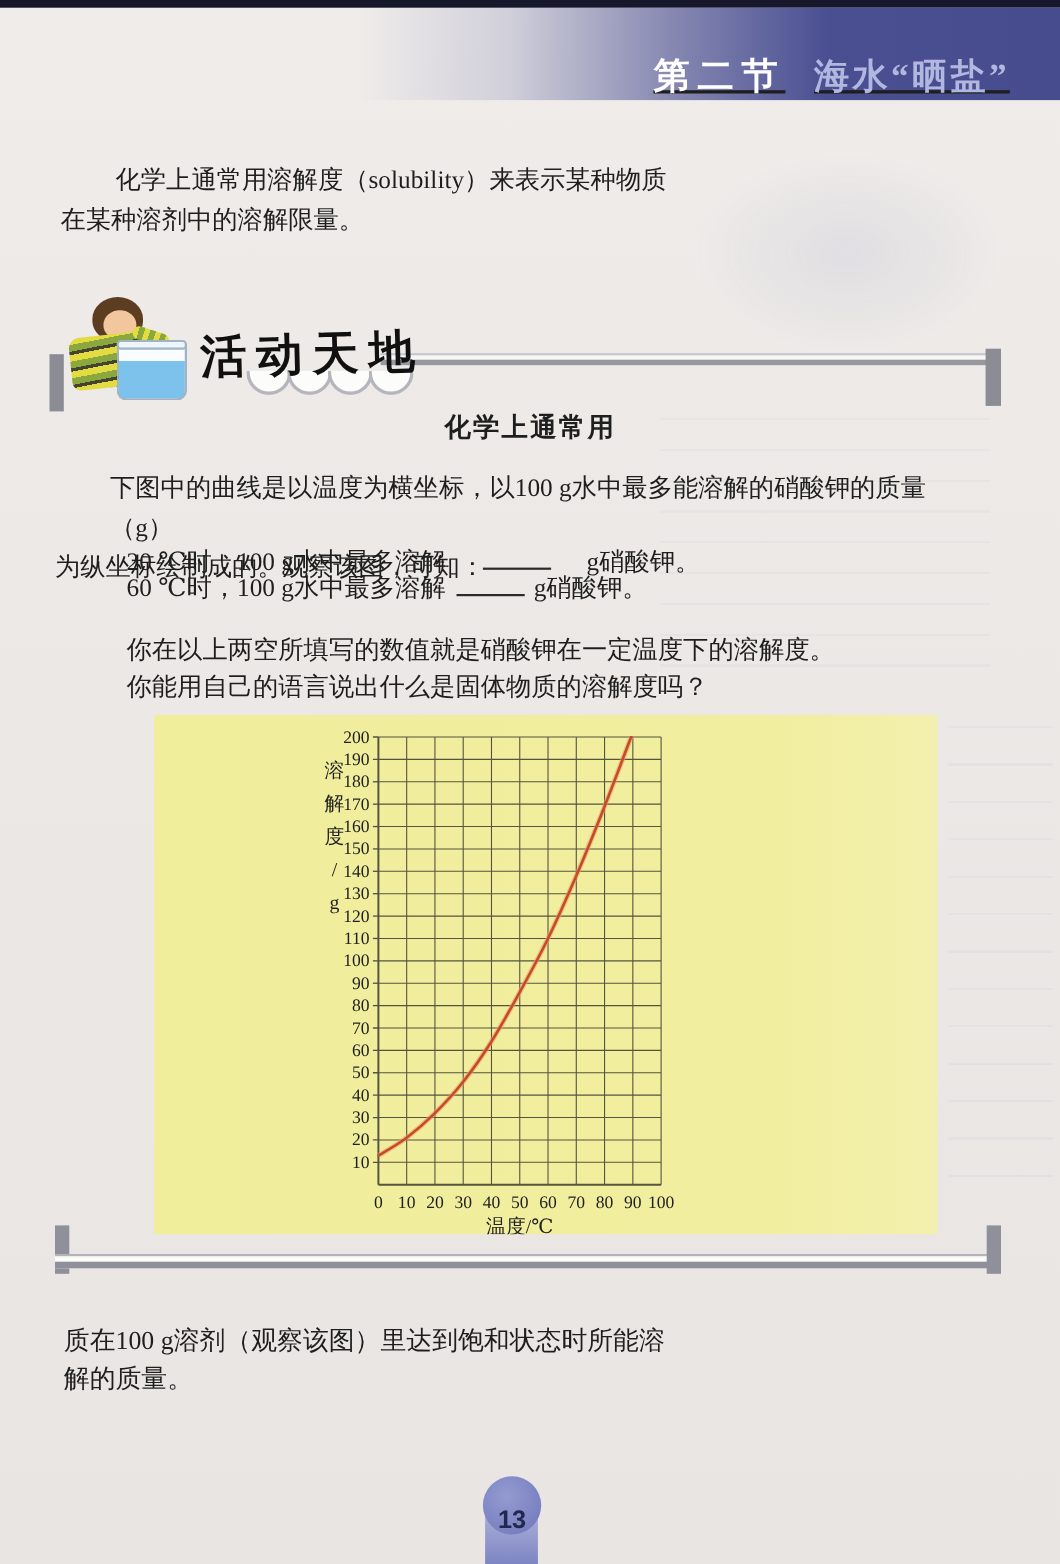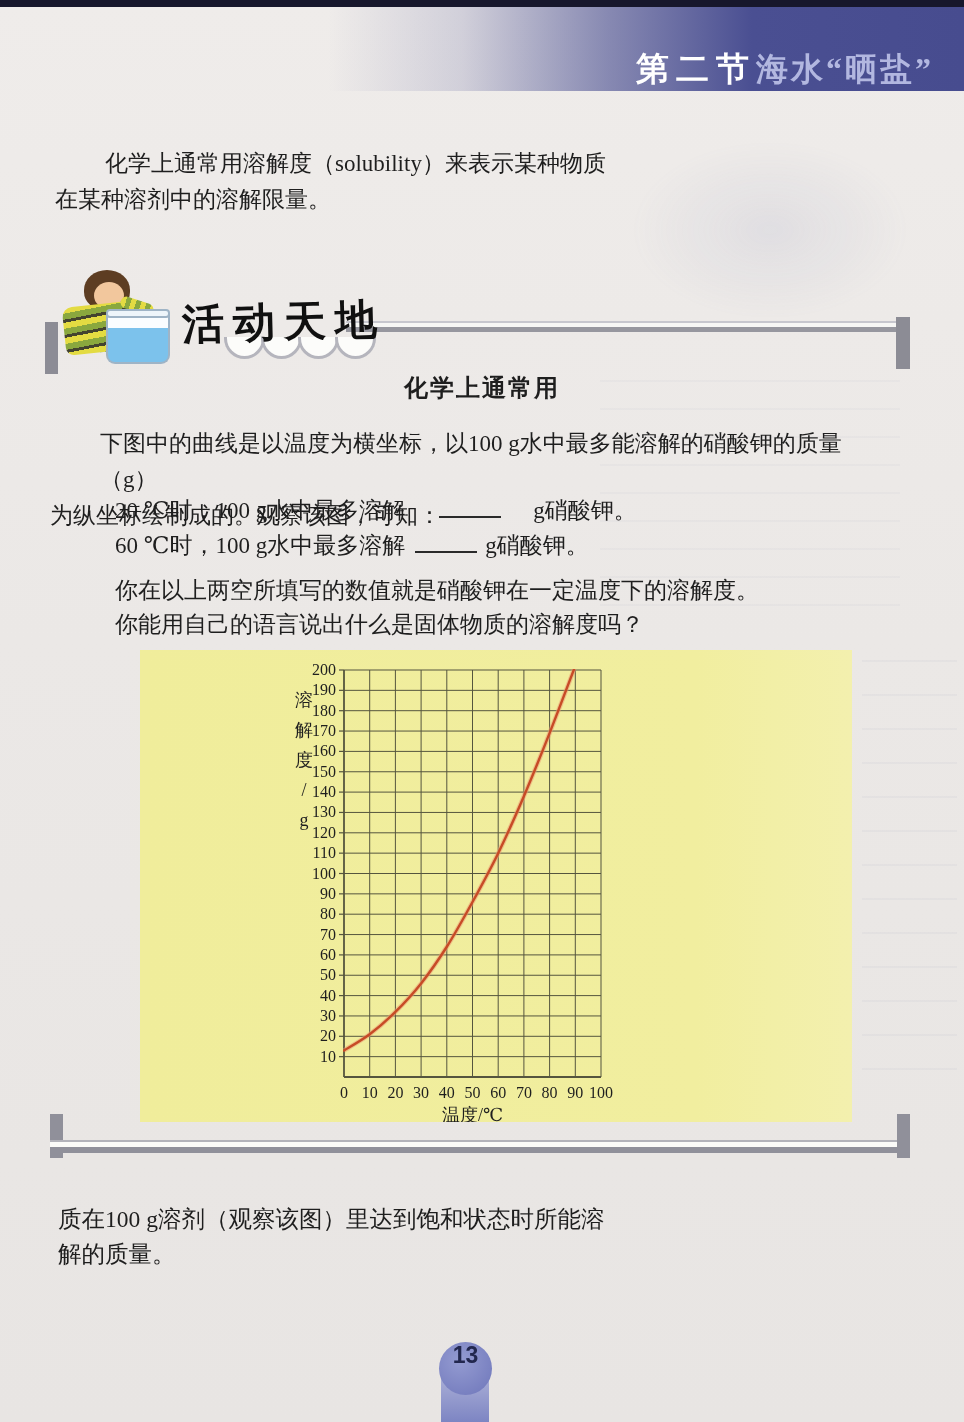--- a/index.html
+++ b/index.html
@@ -4,21 +4,21 @@
 <style>
   html,body{margin:0;padding:0;}
   .page{position:relative;width:964px;height:1422px;overflow:hidden;
     background:linear-gradient(180deg,#efecea 0%,#ebe8e6 45%,#e8e5e3 100%);
     font-family:"Liberation Serif","DejaVu Serif",serif;color:#1e1e1e;}
   .abs{position:absolute;}
   
   .top-strip{left:0;top:0;width:964px;height:7px;background:#17172c;}
   .header-band{left:0;top:7px;width:964px;height:84px;
     background:linear-gradient(90deg,rgba(72,77,144,0) 34%,rgba(72,77,144,.18) 48%,rgba(72,77,144,.62) 63%,#4a4f92 78%,#474c8f 100%);}
-  .header-text{right:30px;top:40px;display:flex;align-items:baseline;}
+  .header-text{right:46px;top:40px;display:flex;align-items:baseline;gap:26px;text-decoration:underline;}
   .header-section{font-size:33px;font-weight:bold;color:#ffffff;letter-spacing:7px;}
   .header-title{font-size:32px;font-weight:bold;color:#b2b7e0;letter-spacing:3px;}
   
   .t{font-size:23px;line-height:36px;}
   .intro{left:55px;top:146px;width:620px;}
   .ind{padding-left:50px;}
   b{font-weight:normal;}
   
   .act-bar-left{left:45px;top:322px;width:13px;height:52px;background:#8c8c95;}
   .act-bar-right{left:896px;top:317px;width:14px;height:52px;background:#8c8c95;}
@@ -33,39 +33,39 @@
     background:repeating-linear-gradient(90deg,#e3db42 0 5px,#8aa83e 5px 10px);transform:rotate(18deg);}
   .beaker{left:106px;top:312px;width:60px;height:50px;border:2px solid #9fb4c6;border-top:none;border-radius:3px 3px 9px 9px;
     background:linear-gradient(180deg,#fafdff 0 32%,#7cc2ec 32% 100%);}
   .beaker:before{content:"";position:absolute;left:-2px;top:-3px;width:60px;height:5px;background:#eef5fa;border:2px solid #9fb4c6;border-radius:4px;}
   .act-title{left:182px;top:294px;font-size:42px;font-weight:900;color:#101010;letter-spacing:9px;transform:rotate(-1.5deg);z-index:3;}
   .scallop{top:337px;width:35px;height:19px;background:#fcfcfa;border:3px solid #b5b5bd;border-top:none;border-radius:0 0 22px 22px;z-index:2;}
   .subtitle{left:0;top:372px;width:964px;text-align:center;font-size:24px;font-weight:bold;letter-spacing:2px;}
   .para1{left:50px;top:426px;width:800px;}
   .qline{display:flex;align-items:baseline;}
   .q1{left:115px;top:492px;gap:24px;}
-  .q2{left:115px;top:527px;}
+  .q2{left:115px;top:516px;}
   .blank{display:inline-block;width:62px;height:1.05em;border-bottom:2px solid #2a2a2a;margin:0 8px 0 10px;}
   .para2a{left:115px;top:573px;}
   .para2b{left:115px;top:607px;}
   
   .chart-box{left:140px;top:650px;width:712px;height:472px;
     background:linear-gradient(90deg,#f0ed9b 0%,#f1ee9f 78%,#f3f0ae 100%);}
   .chart-box svg{font-family:"Liberation Serif","DejaVu Serif",serif;}
   
   .close-post-l{left:50px;top:1114px;width:13px;height:44px;background:#90909a;}
   .close-post-r{left:897px;top:1114px;width:13px;height:44px;background:#90909a;}
   .close-line{left:50px;top:1140px;width:860px;height:5px;background:#fbfbf8;
     border-top:2px solid #b3b3ba;border-bottom:6px solid #90909a;}
   
   .conclusion{left:58px;top:1202px;width:590px;font-size:23.5px;line-height:35px;}
   
   .ribbon{left:441px;top:1368px;width:48px;height:54px;background:linear-gradient(180deg,#b2b6da 0%,#7d85c3 100%);}
   .page-circle{left:439px;top:1342px;width:53px;height:53px;border-radius:50%;
-    background:radial-gradient(circle at 40% 35%,#949bd1,#6e76ba);display:flex;align-items:flex-start;justify-content:center;
+    background:radial-gradient(circle at 40% 35%,#949bd1,#6e76ba);display:flex;align-items:flex-end;justify-content:center;
     font-family:"Liberation Sans","DejaVu Sans",sans-serif;font-size:23px;font-weight:bold;color:#22274e;}
   
   .ghost{pointer-events:none;}
   .g1{left:630px;top:140px;width:280px;height:180px;background:radial-gradient(rgba(110,120,170,.10),rgba(110,120,170,0) 70%);filter:blur(2px);}
   .g2{left:600px;top:380px;width:300px;height:250px;background:repeating-linear-gradient(180deg,rgba(100,110,150,.06) 0 2px,rgba(0,0,0,0) 2px 28px);opacity:.7;}
   .g3{left:862px;top:660px;width:95px;height:430px;background:repeating-linear-gradient(180deg,rgba(100,110,150,.05) 0 2px,rgba(0,0,0,0) 2px 34px);}
 </style>
 </head>
 <body>
 

